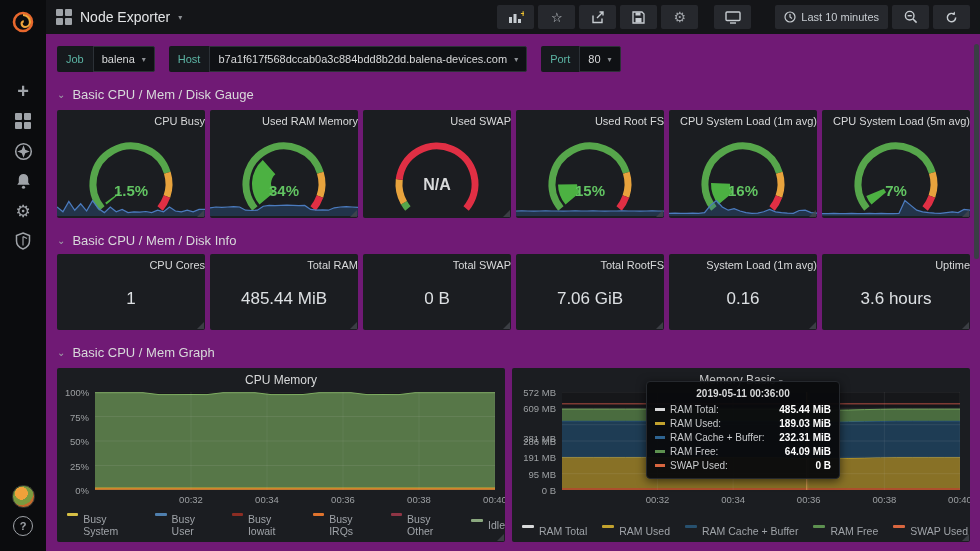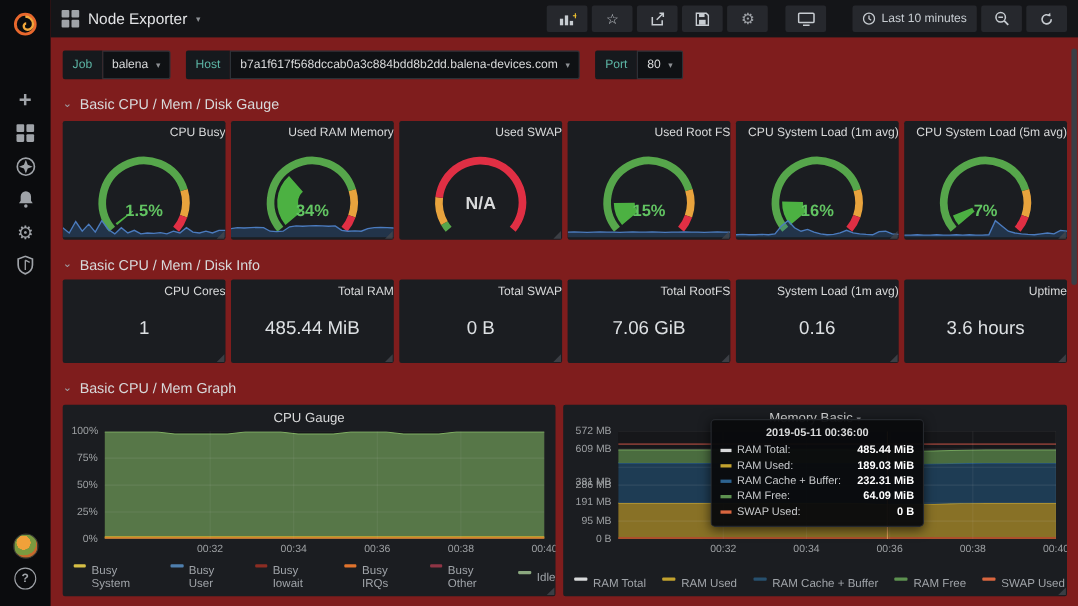--- a/index.html
+++ b/index.html
@@ -11,21 +11,21 @@
   .side-icon svg{display:block;}
   .logo{height:40px;margin-top:2px;}
   .side-spacer{flex:1;}
   .plus-glyph{font-size:20px;line-height:1;color:#9fa3a8;font-weight:bold;}
   .gear-glyph{font-size:17px;color:#9fa3a8;}
   .grid4{display:grid;grid-template-columns:7px 7px;grid-gap:2px;}
   .grid4 i{width:7px;height:7px;background:#9fa3a8;border-radius:1px;}
   .avatar{width:21px;height:21px;border-radius:50%;background:radial-gradient(circle at 40% 35%,#f0a13a 0 34%,#7b9a3f 35% 62%,#c56a2d 63% 100%);border:1px solid #3a3d35;}
   .help-circ{width:18px;height:18px;border:1.5px solid #9fa3a8;border-radius:50%;display:flex;align-items:center;justify-content:center;font-size:11px;color:#9fa3a8;font-weight:bold;}
   
-  .main{flex:1;display:flex;flex-direction:column;position:relative;background:#7f1d1d;}
+  .main{flex:1;display:flex;flex-direction:column;position:relative;background:#701a75;}
   .navbar{height:34px;background:#141518;display:flex;align-items:center;padding:0 10px;flex-shrink:0;}
   .nav-title-group{display:flex;align-items:center;gap:8px;margin-left:8px;cursor:pointer;}
   .nav-title{font-size:14px;color:#e3e4e6;}
   .caret{font-size:8px;color:#8d9094;}
   .nav-right{margin-left:auto;display:flex;align-items:center;gap:4px;}
   .tbtn{height:24px;min-width:27px;padding:0 5px;background:#26282d;border-radius:2px;display:flex;align-items:center;justify-content:center;color:#c7ccd1;cursor:pointer;gap:5px;}
   .tbtn.text{font-size:11px;color:#c7ccd1;white-space:nowrap;padding:0 9px;}
   .tgap{width:8px;}
   .star-glyph{font-size:13px;}
   
@@ -333,21 +333,21 @@
           <div class="stat-val">3.6 hours</div>
         </div>
       </div>
 
       <div class="sec">
         <span class="chev">⌄</span>
         <span class="sec-label">Basic CPU / Mem Graph</span>
       </div>
       <div class="row graphs">
         <div class="panel">
-          <div class="g-title"><span>CPU Gauge</span></div>
+          <div class="g-title"><span>CPU Memory</span></div>
           <div class="chart">
               <div class="plot" style="left: 30px; width: 400px;"><svg width="400" height="98" viewBox="0 0 400 98">
                   <path d="M0.0,0.7 L16.0,0.7 L32.0,0.7 L48.0,0.7 L64.0,2.6 L80.0,2.6 L96.0,2.5 L112.0,2.6 L128.0,0.7 L144.0,0.7 L160.0,0.7 L176.0,2.6 L192.0,2.6 L208.0,2.5 L224.0,0.7 L240.0,0.7 L256.0,0.7 L272.0,2.6 L288.0,2.5 L304.0,2.6 L320.0,0.7 L336.0,0.7 L352.0,0.7 L368.0,0.7 L384.0,0.7 L400.0,0.7 L400,98 L0,98 Z" fill="#5a7b4a" opacity="0.97"></path>
                   <polyline points="0.0,0.7 16.0,0.7 32.0,0.7 48.0,0.7 64.0,2.6 80.0,2.6 96.0,2.5 112.0,2.6 128.0,0.7 144.0,0.7 160.0,0.7 176.0,2.6 192.0,2.6 208.0,2.5 224.0,0.7 240.0,0.7 256.0,0.7 272.0,2.6 288.0,2.5 304.0,2.6 320.0,0.7 336.0,0.7 352.0,0.7 368.0,0.7 384.0,0.7 400.0,0.7" fill="none" stroke="#7fae62" stroke-width="1"></polyline>
                   <line x1="0" y1="96.4" x2="400" y2="96.4" stroke="#cfae2f" stroke-width="1.6"></line>
                   <line x1="0" y1="97.0" x2="400" y2="97.0" stroke="#d4742e" stroke-width="1.4"></line>
                   <line x1="0" y1="73.5" x2="400" y2="73.5" stroke="rgba(216,217,218,0.10)" stroke-width="1"></line>
                   <line x1="0" y1="49" x2="400" y2="49" stroke="rgba(216,217,218,0.10)" stroke-width="1"></line>
                   <line x1="0" y1="24.5" x2="400" y2="24.5" stroke="rgba(216,217,218,0.10)" stroke-width="1"></line>
                   <line x1="0" y1="0" x2="400" y2="0" stroke="rgba(216,217,218,0.10)" stroke-width="1"></line>

